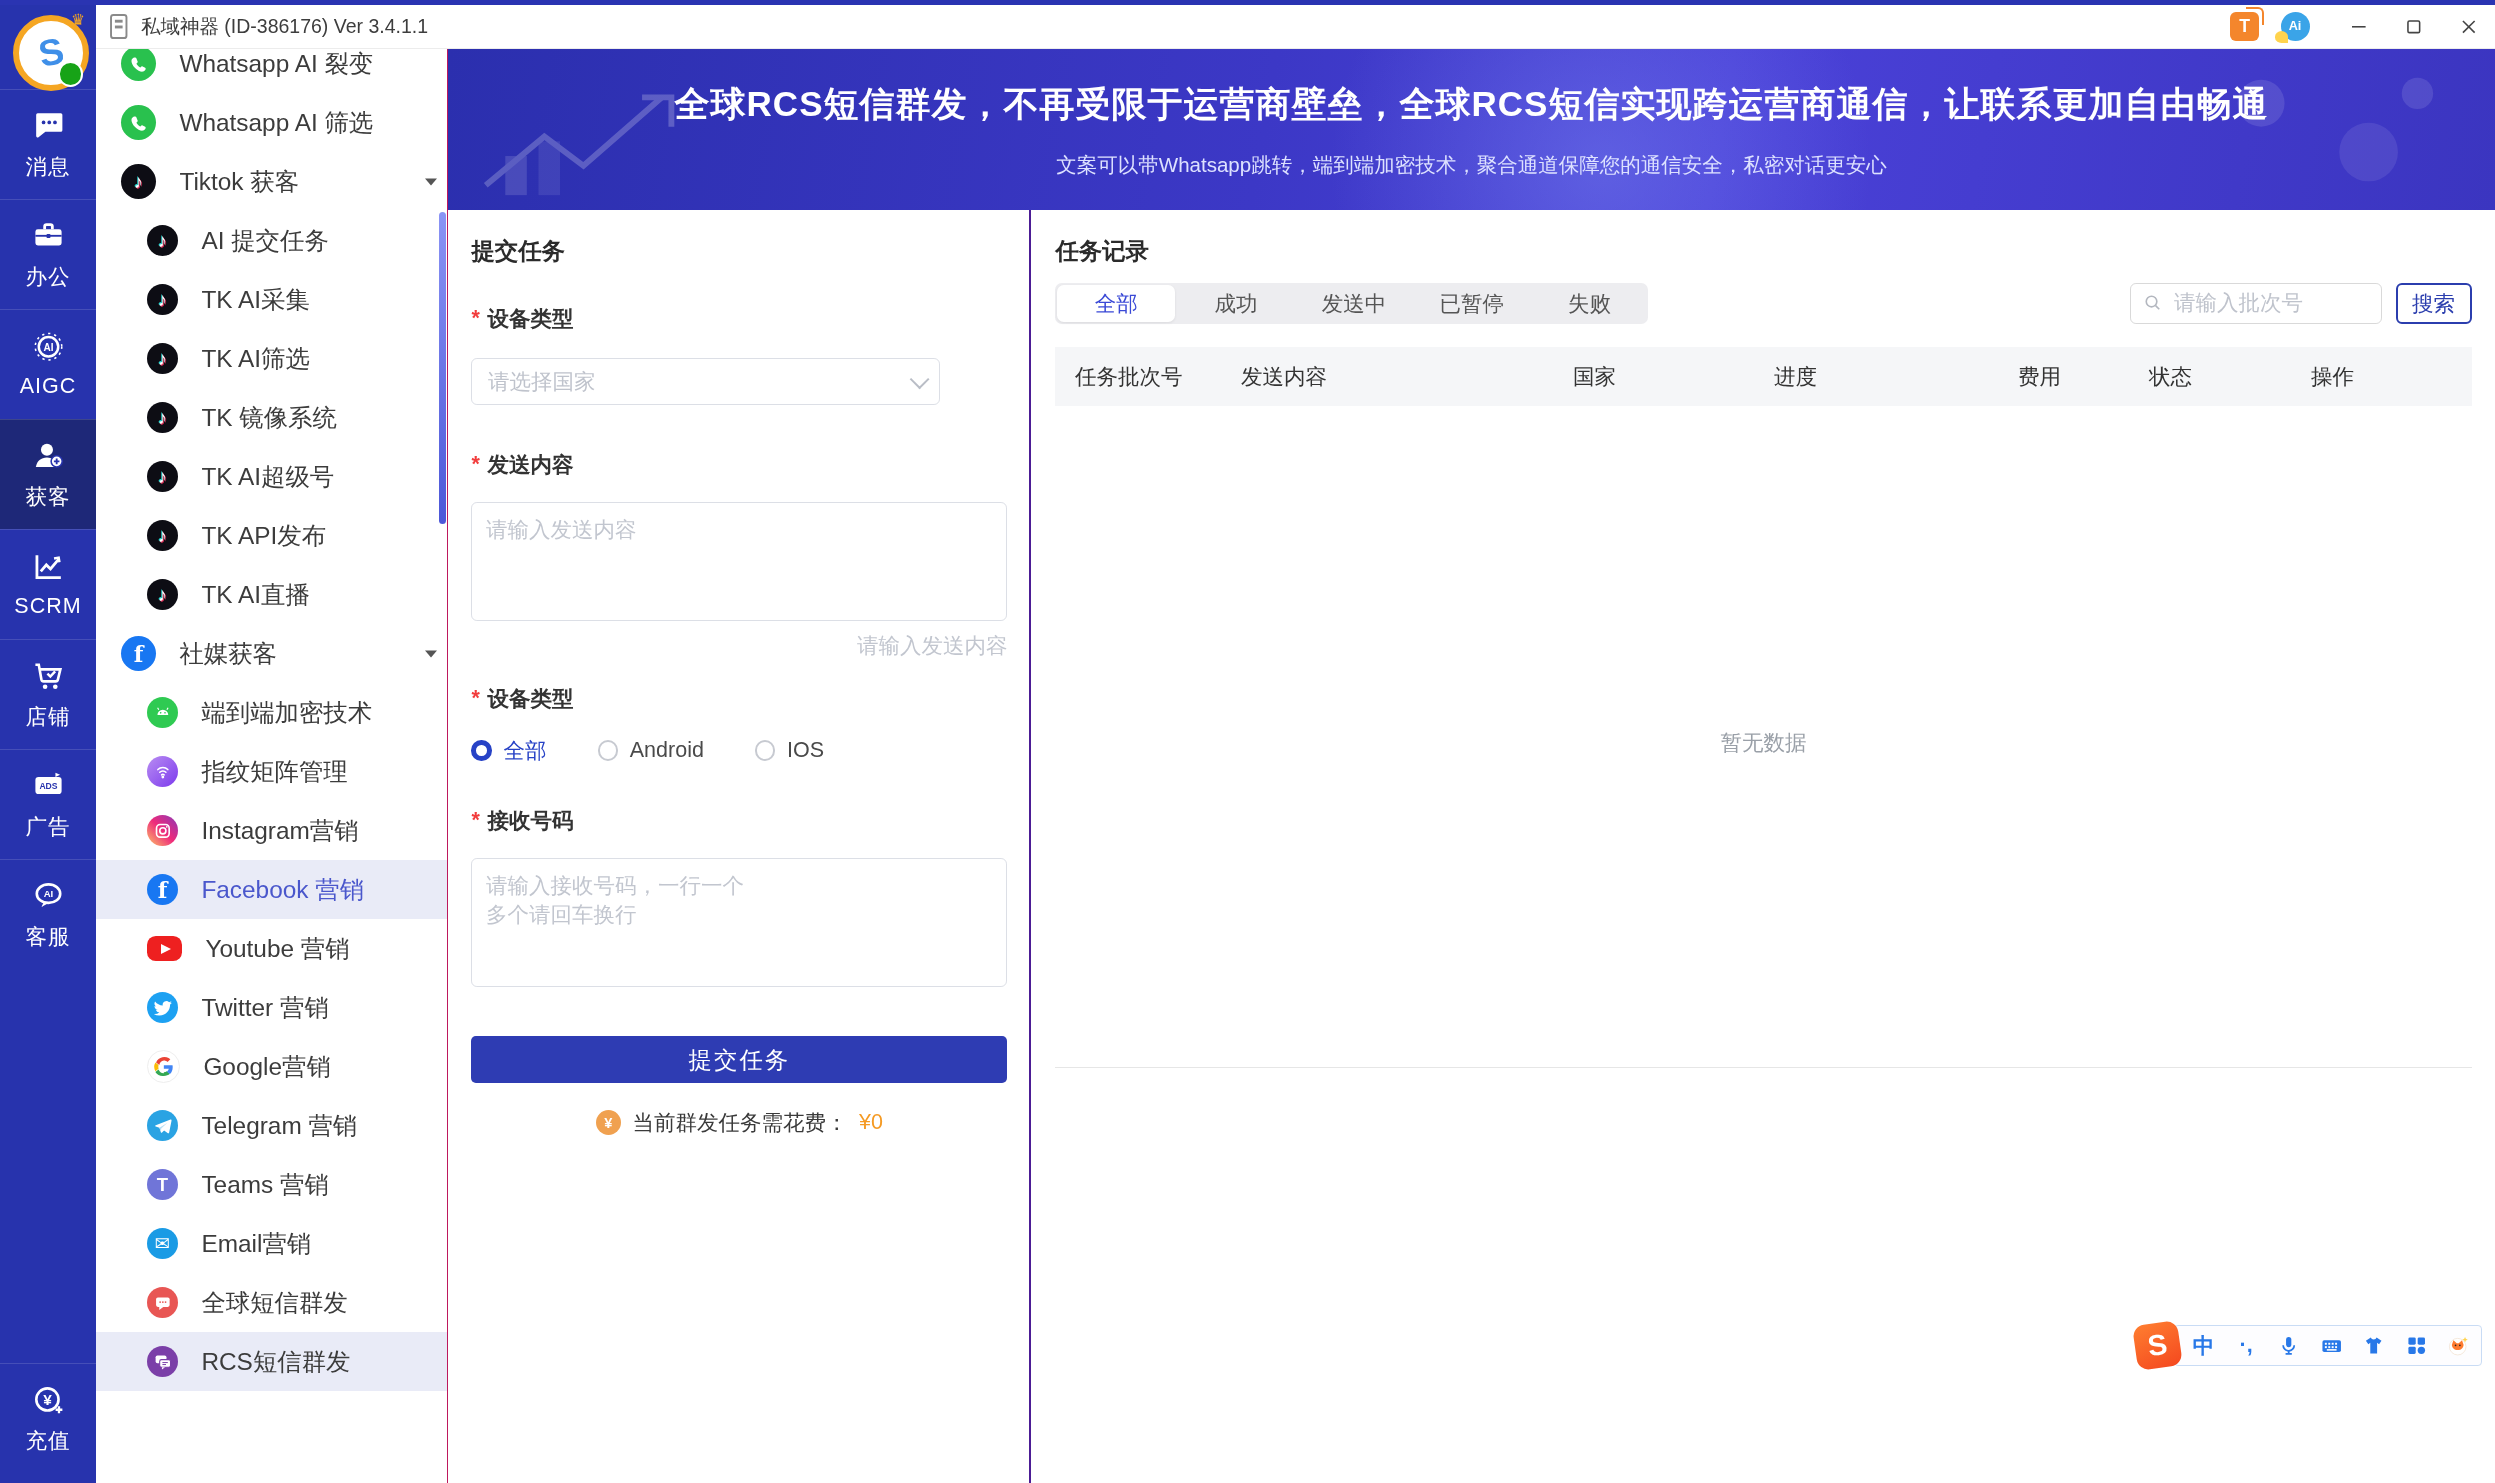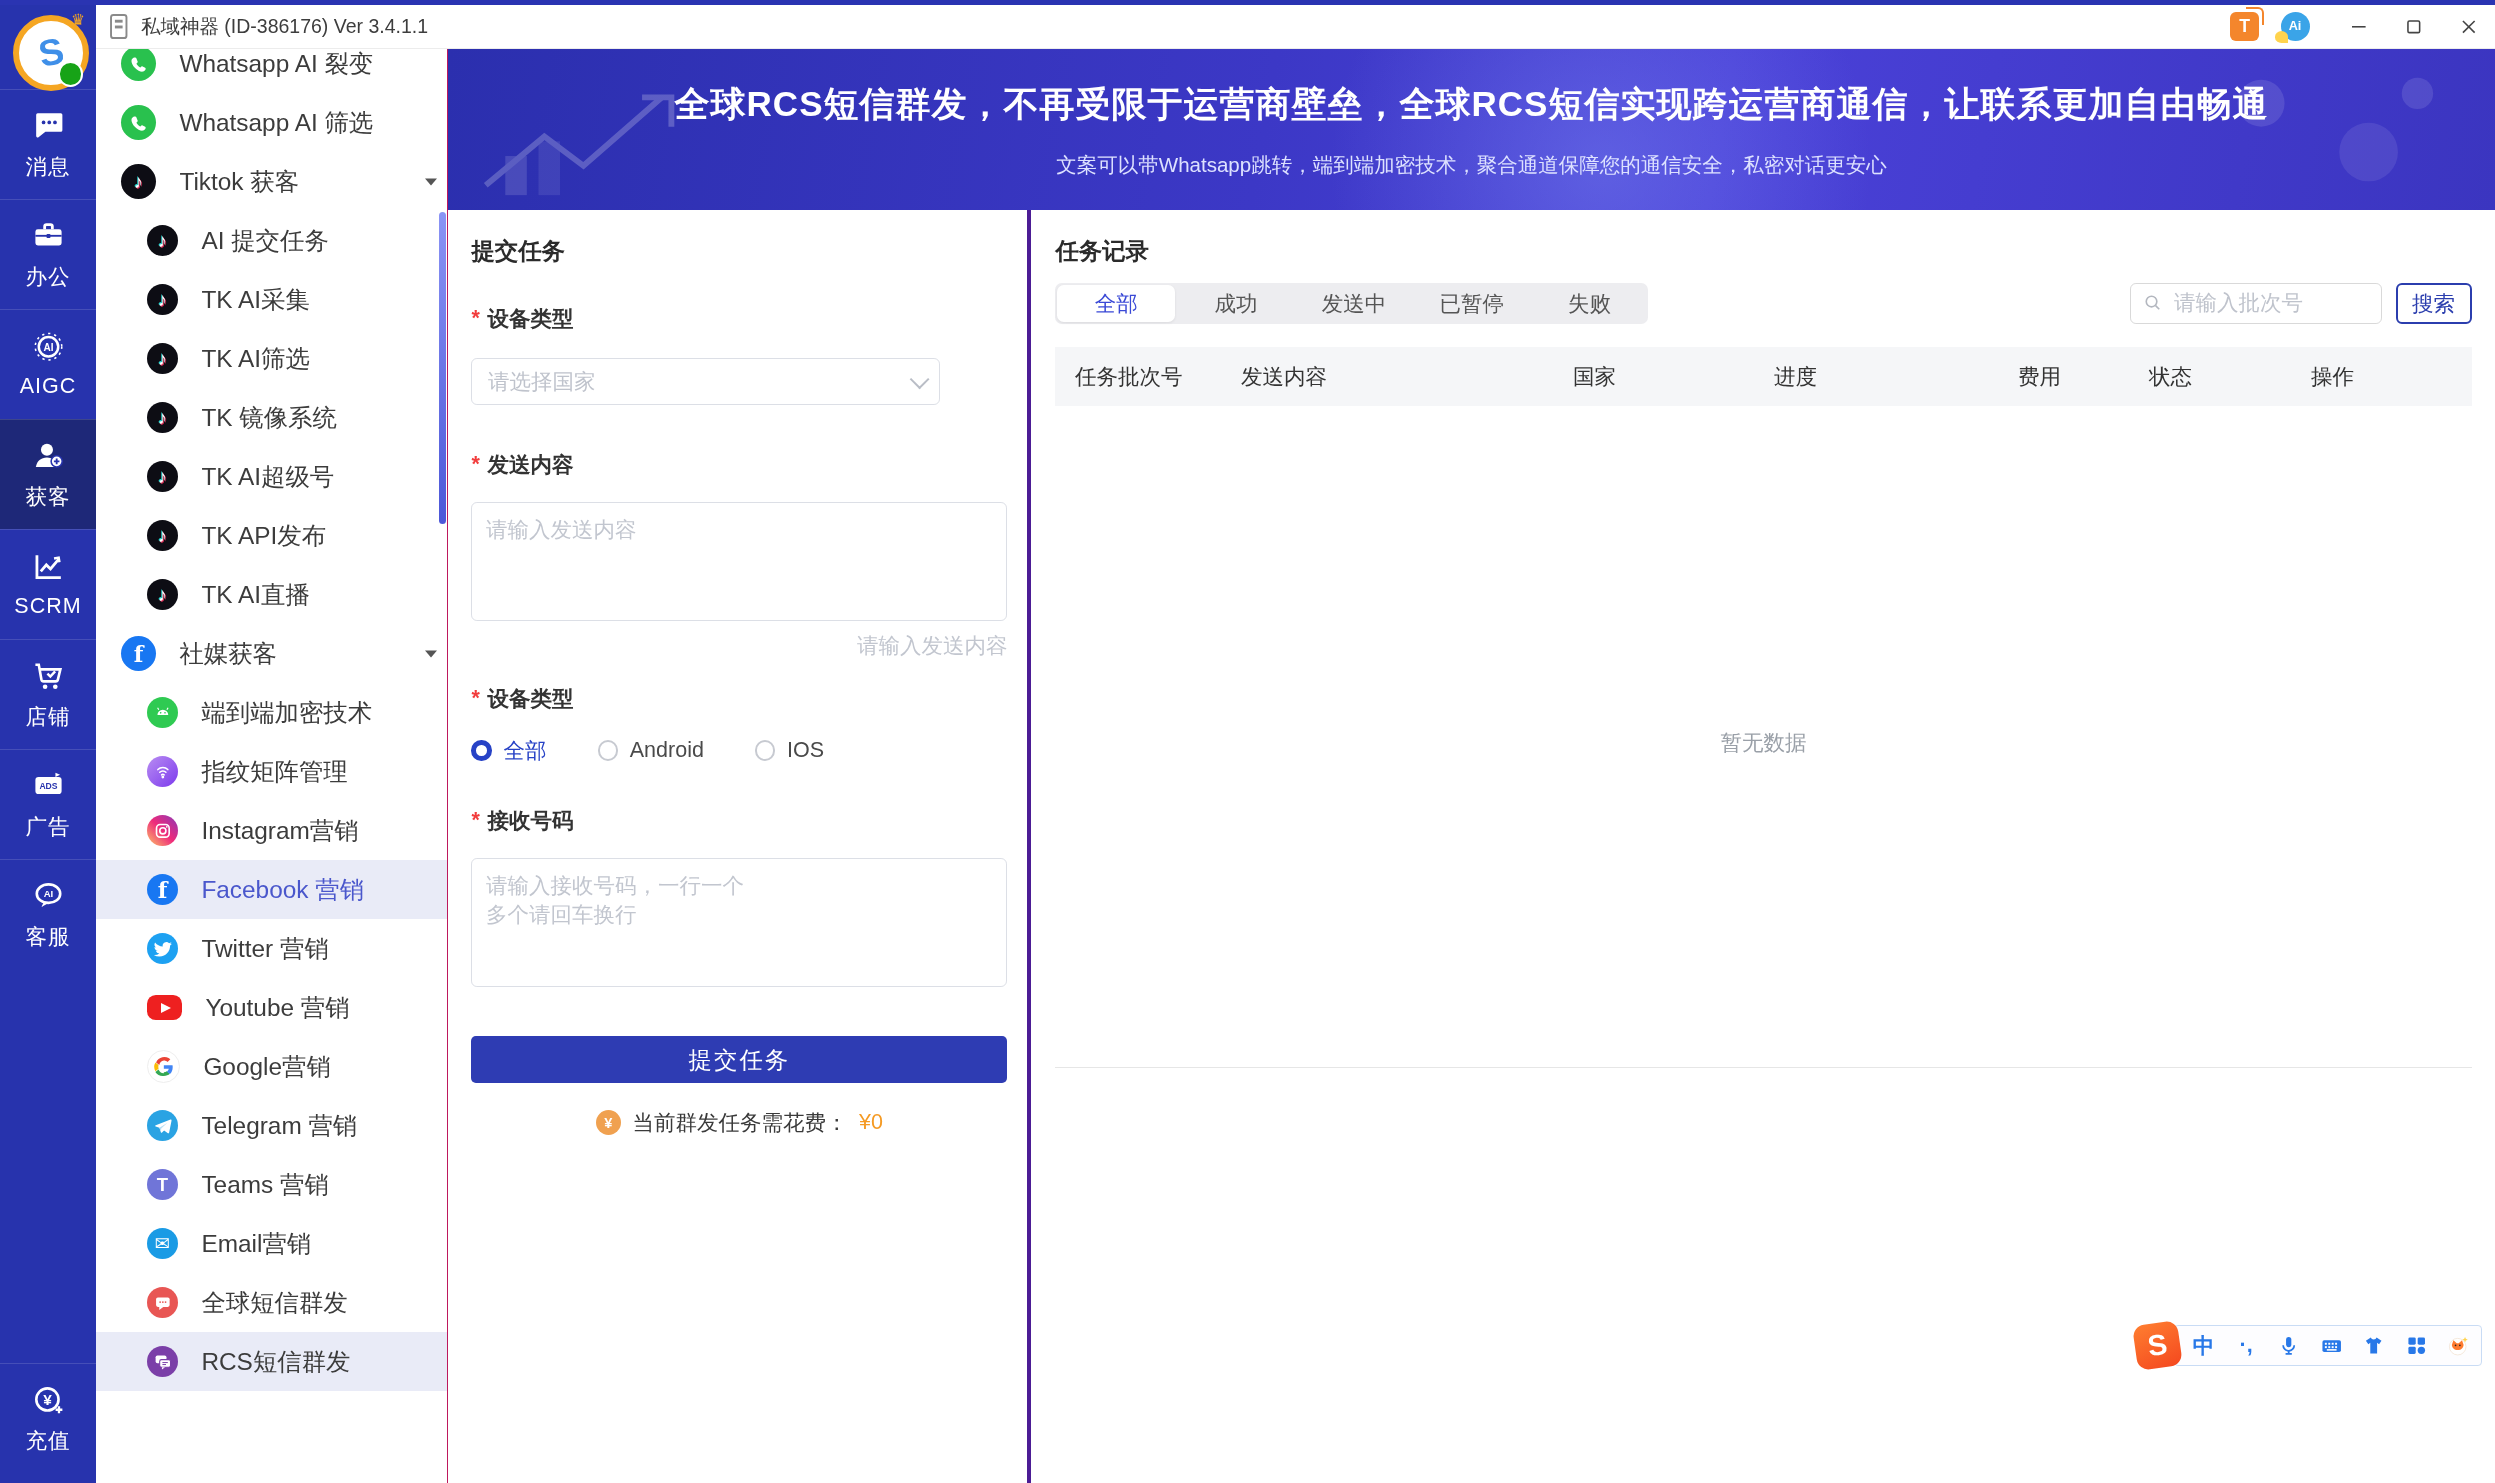--- a/index.html
+++ b/index.html
@@ -74,21 +74,21 @@
 
   
   .main{position:absolute;left:447px;top:48px;right:0;bottom:0;background:#fff;}
   .banner{position:relative;height:162px;background:linear-gradient(100deg,#2b2fae 0%,#3c38c6 40%,#4a41d8 62%,#3b35c0 100%);overflow:hidden;}
   .banner .glow{position:absolute;left:43%;top:-156px;width:546px;height:546px;border-radius:50%;background:radial-gradient(circle,#7b86f3 0%,rgba(123,134,243,0) 70%);opacity:.45;}
   .banner .deco{position:absolute;opacity:.22;}
   .banner-title{position:relative;text-align:center;color:#fff;font-size:35px;font-weight:bold;margin-top:33px;letter-spacing:1px;}
   .banner-sub{position:relative;text-align:center;color:#dde1ff;font-size:20.5px;margin-top:23.4px;}
 
   .content{display:flex;height:1274px;}
-  .form-panel{width:584px;box-sizing:border-box;padding:0 23.4px 0 24.4px;border-right:4px solid #4c1d95;}
+  .form-panel{width:584px;box-sizing:border-box;padding:0 23.4px 0 24.4px;border-right:2px solid #4c1d95;}
   .panel-h{font-size:23.4px;font-weight:bold;color:#2b2b2b;margin:0;padding-top:25px;}
   .f-label{display:flex;align-items:center;font-size:21.5px;font-weight:bold;color:#333;}
   .req{color:#f23c3c;margin-right:7.8px;font-size:21.5px;}
   .mt1{margin-top:37px;}  .mt2{margin-top:45px;}  .mt3{margin-top:23.4px;}  .mt4{margin-top:41px;}
   .sel{margin-top:25px;width:469px;height:47px;border:1px solid #dcdfe6;border-radius:5.9px;display:flex;align-items:center;box-sizing:border-box;padding:0 15.6px;cursor:pointer;}
   .sel .ph{color:#bfc3cc;font-size:21.5px;flex:1;}
   .chev{width:11.7px;height:11.7px;border-right:2px solid #b9bdc6;border-bottom:2px solid #b9bdc6;transform:rotate(45deg) translateY(-3.9px);}
   .ta{display:block;margin-top:23.4px;width:536px;height:119px;border:1px solid #dcdfe6;border-radius:5.9px;box-sizing:border-box;padding:11.7px 13.7px;font-size:21.5px;font-family:inherit;color:#333;resize:none;outline:none;}
   .ta::placeholder{color:#c2c6cf;}
   .ta2{height:129px;}
@@ -344,30 +344,30 @@
               <circle cx="16.4" cy="7.6" r="1" fill="#fff" stroke="none"></circle>
             </svg>
           </span>
         <span class="s-label">Instagram营销</span>
       </div>
       <div class="s-item lvl2 hl">
         <span class="ci fb"></span>
         <span class="s-label">Facebook 营销</span>
       </div>
       <div class="s-item lvl2">
-        <span class="ci tw">
-            <svg viewBox="0 0 24 24">
-              <path d="M22 6.3c-.7.3-1.5.5-2.3.6.8-.5 1.5-1.3 1.8-2.2-.8.5-1.7.8-2.6 1a4.1 4.1 0 0 0-7 3.7A11.7 11.7 0 0 1 3.4 5a4.1 4.1 0 0 0 1.3 5.5c-.7 0-1.3-.2-1.9-.5v.1c0 2 1.4 3.6 3.3 4-.3.1-.7.2-1.1.2l-.8-.1a4.1 4.1 0 0 0 3.9 2.9A8.3 8.3 0 0 1 2 18.8a11.7 11.7 0 0 0 6.3 1.8c7.5 0 11.7-6.3 11.7-11.7v-.5c.8-.6 1.5-1.3 2-2.1z" fill="#fff"></path>
-            </svg>
-          </span>
-        <span class="s-label">Twitter 营销</span>
-      </div>
-      <div class="s-item lvl2">
         <span class="ci yt"></span>
         <span class="s-label">Youtube 营销</span>
+      </div>
+      <div class="s-item lvl2">
+        <span class="ci tw">
+            <svg viewBox="0 0 24 24">
+              <path d="M22 6.3c-.7.3-1.5.5-2.3.6.8-.5 1.5-1.3 1.8-2.2-.8.5-1.7.8-2.6 1a4.1 4.1 0 0 0-7 3.7A11.7 11.7 0 0 1 3.4 5a4.1 4.1 0 0 0 1.3 5.5c-.7 0-1.3-.2-1.9-.5v.1c0 2 1.4 3.6 3.3 4-.3.1-.7.2-1.1.2l-.8-.1a4.1 4.1 0 0 0 3.9 2.9A8.3 8.3 0 0 1 2 18.8a11.7 11.7 0 0 0 6.3 1.8c7.5 0 11.7-6.3 11.7-11.7v-.5c.8-.6 1.5-1.3 2-2.1z" fill="#fff"></path>
+            </svg>
+          </span>
+        <span class="s-label">Twitter 营销</span>
       </div>
       <div class="s-item lvl2">
         <span class="ci gg">
             <svg viewBox="0 0 24 24">
               <path fill="#EA4335" d="M12 5c1.6 0 3 .6 4.1 1.6l3.1-3A10 10 0 0 0 3.4 7.2l3.6 2.8A6 6 0 0 1 12 5z"></path>
               <path fill="#FBBC05" d="M5.9 12c0-.7.1-1.4.3-2L2.6 7.2a10 10 0 0 0 0 9.6L6.2 14c-.2-.6-.3-1.3-.3-2z"></path>
               <path fill="#34A853" d="M12 19a6 6 0 0 1-5.8-4.1l-3.6 2.8A10 10 0 0 0 12 22c2.7 0 5-.9 6.7-2.4l-3.4-2.7c-.9.7-2 1.1-3.3 1.1z"></path>
               <path fill="#4285F4" d="M21.8 12.2c0-.7-.1-1.4-.2-2H12v4h5.5a4.7 4.7 0 0 1-2.1 3.1l3.4 2.7c1.9-1.8 3-4.5 3-7.8z"></path>
             </svg>
           </span>

